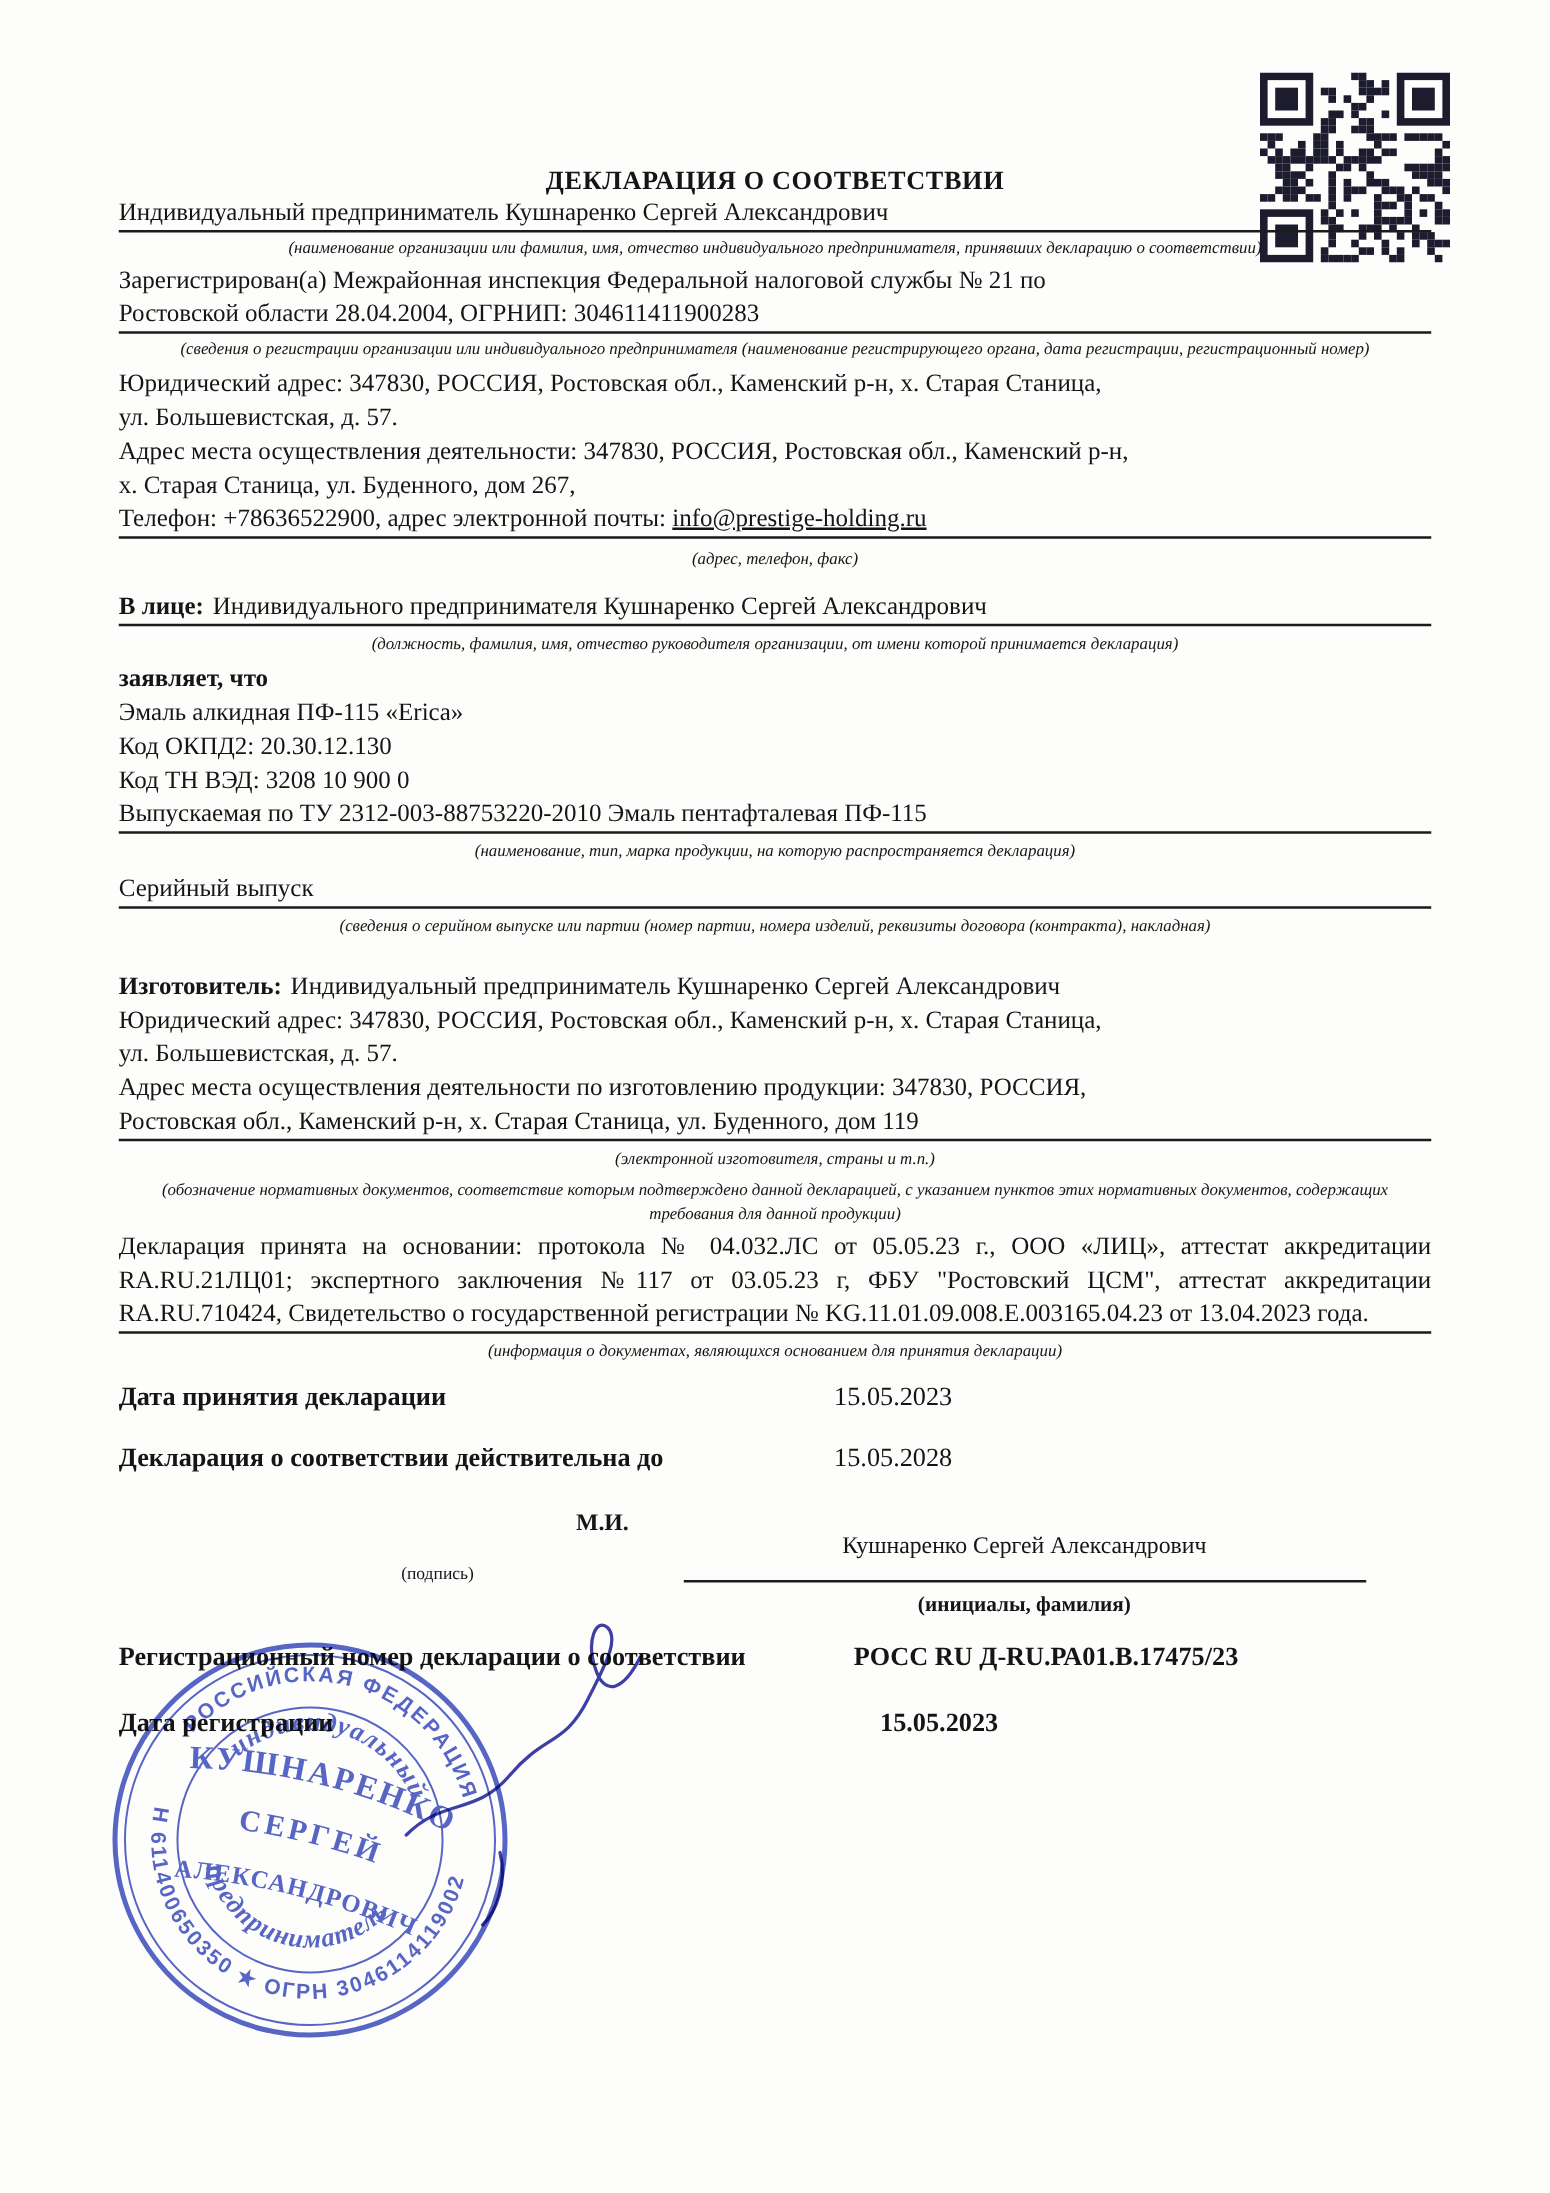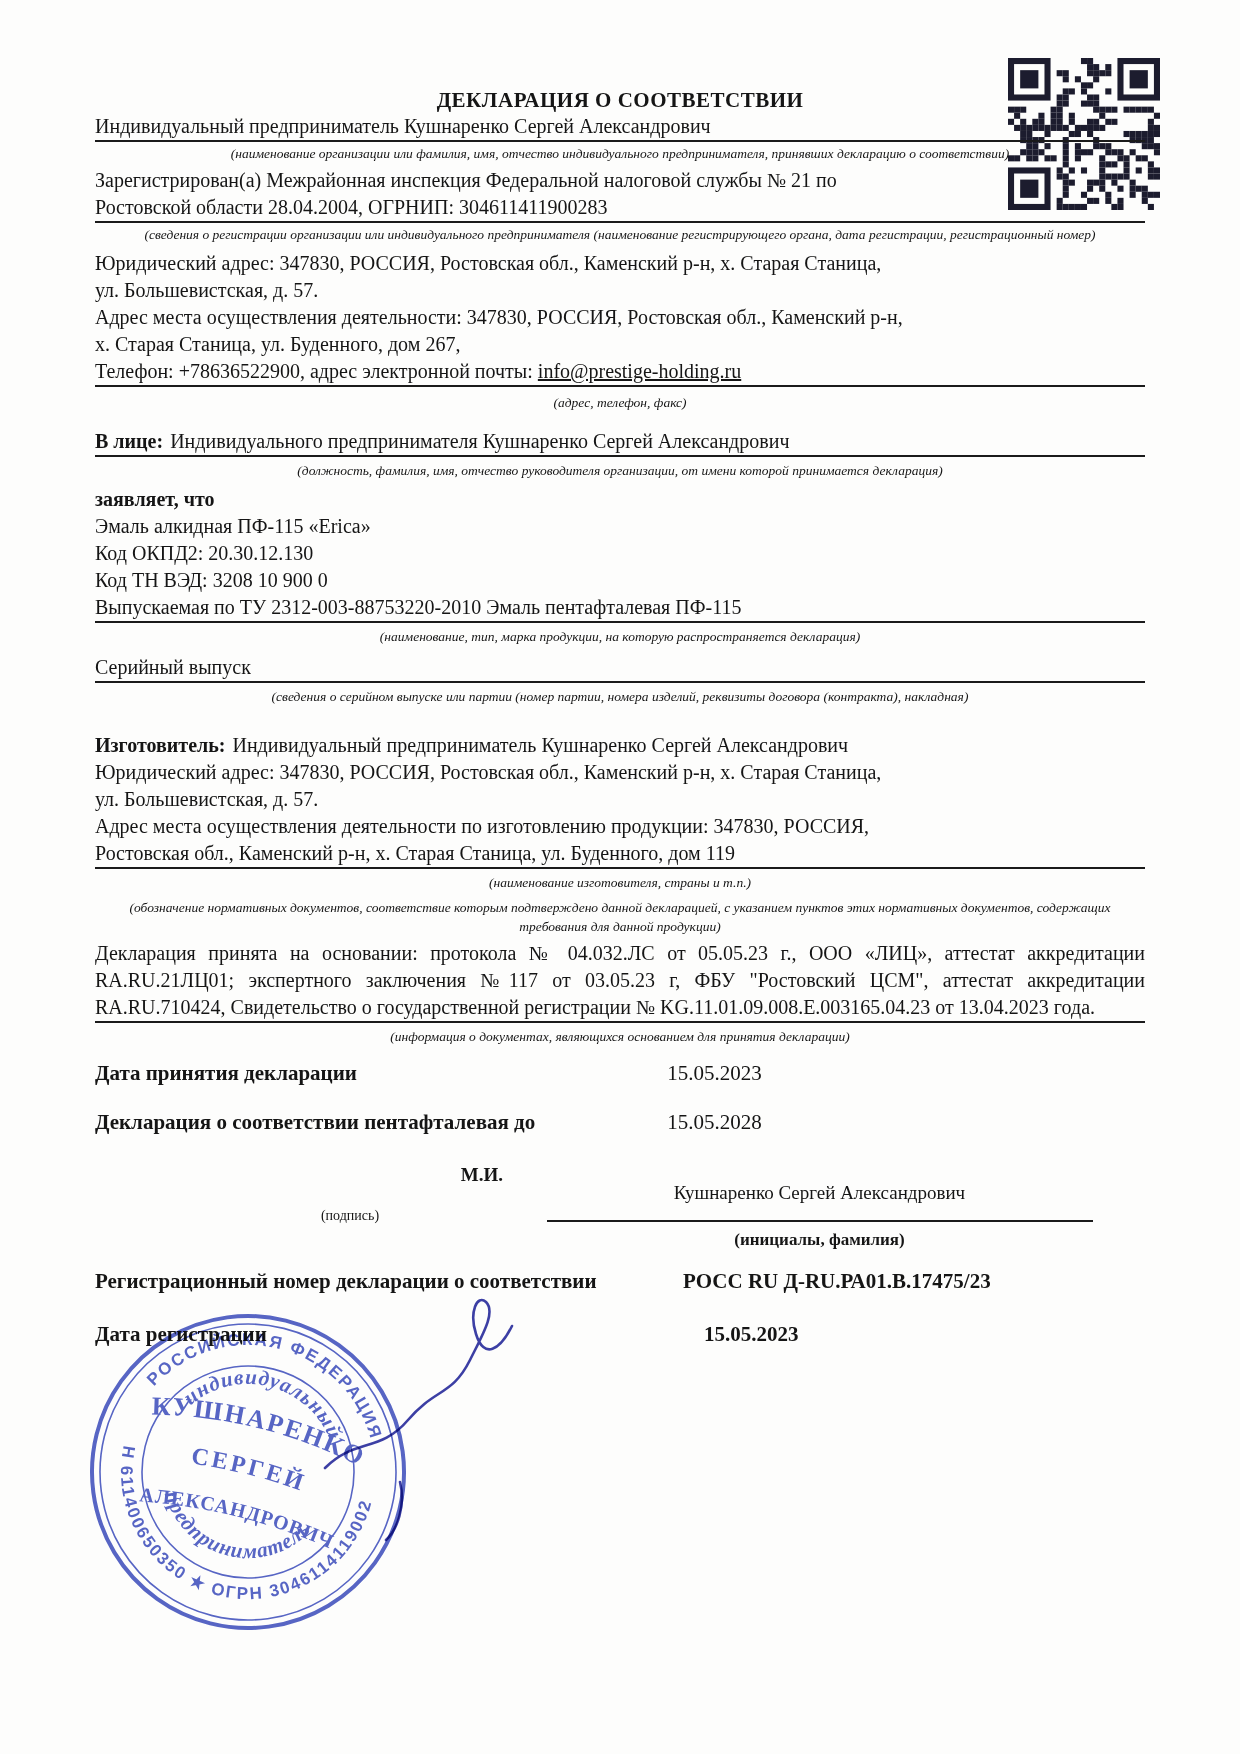--- a/index.html
+++ b/index.html
@@ -2,21 +2,21 @@
 <html><head>
 <meta charset="utf-8">
 <style>
   html,body{margin:0;padding:0;}
   body{
     width:1240px;height:1754px;position:relative;
     background:#fdfdfc;color:#151515;
     font-family:"Liberation Serif","DejaVu Serif",serif;
   }
   .page{position:absolute;inset:0;overflow:hidden;}
-  .content{position:absolute;left:95px;top:0;width:1050px;padding-top:87px;}
+  .content{position:absolute;left:95px;top:16px;width:1050px;padding-top:115px;}
   .title{font-size:21px;font-weight:bold;text-align:center;line-height:26px;letter-spacing:.5px;}
   .line{font-size:20px;line-height:27px;}
   .rule{border-bottom:2px solid #1b1b1b;}
   .b{font-weight:bold;}
   .caption{font-size:13.5px;line-height:19px;text-align:center;margin:0 auto;font-style:italic;}
   .w88{width:88%;} .w94{width:94%;}
   .email{text-decoration:underline;}
   .valspan{margin-left:7px;}
   .mt2{margin-top:2px;}.mt4{margin-top:4px;}.mt6{margin-top:6px;}.mt8{margin-top:8px;}
   .mt14{margin-top:14px;}.mt16{margin-top:16px;}.mt18{margin-top:4px;}.mt22{margin-top:22px;}
@@ -306,33 +306,33 @@
     <div class="line rule mt8">Серийный выпуск</div>
     <div class="caption mt4">(сведения о серийном выпуске или партии (номер партии, номера изделий, реквизиты договора (контракта), накладная)</div>
 
     <div class="mt26">
       <div class="line"><span class="b">Изготовитель:</span><span class="valspan">Индивидуальный предприниматель Кушнаренко Сергей Александрович</span></div>
       <div class="line">Юридический адрес: 347830, РОССИЯ, Ростовская обл., Каменский р-н, х. Старая Станица,</div>
       <div class="line">ул. Большевистская, д. 57.</div>
       <div class="line">Адрес места осуществления деятельности по изготовлению продукции: 347830, РОССИЯ,</div>
       <div class="line rule">Ростовская обл., Каменский р-н, х. Старая Станица, ул. Буденного, дом 119</div>
     </div>
-    <div class="caption mt4">(наименование изготовителя, страны и т.п.)</div>
+    <div class="caption mt4">(электронной изготовителя, страны и т.п.)</div>
 
     <div class="caption w94 mt6">(обозначение нормативных документов, соответствие которым подтверждено данной декларацией, с указанием пунктов этих нормативных документов, содержащих требования для данной продукции)</div>
 
     <div class="line just rule mt18">Декларация принята на основании: протокола № 04.032.ЛС от 05.05.23 г., ООО «ЛИЦ», аттестат аккредитации RA.RU.21ЛЦ01; экспертного заключения №117 от 03.05.23 г, ФБУ "Ростовский ЦСМ", аттестат аккредитации RA.RU.710424, Свидетельство о государственной регистрации № KG.11.01.09.008.Е.003165.04.23 от 13.04.2023 года.</div>
     <div class="caption mt18">(информация о документах, являющихся основанием для принятия декларации)</div>
 
     <div class="row mt14">
       <span class="b">Дата принятия декларации</span>
       <span class="val val-a">15.05.2023</span>
     </div>
     <div class="row mt22">
-      <span class="b">Декларация о соответствии пентафталевая до</span>
+      <span class="b">Декларация о соответствии действительна до</span>
       <span class="val val-a">15.05.2028</span>
     </div>
 
     <div class="sig-area">
       <div class="sig-left">
         <div class="sig-left-top">
           <span class="mp b">М.И.</span>
           <div class="sig-line"></div>
         </div>
         <div class="sig-caption">(подпись)</div>

